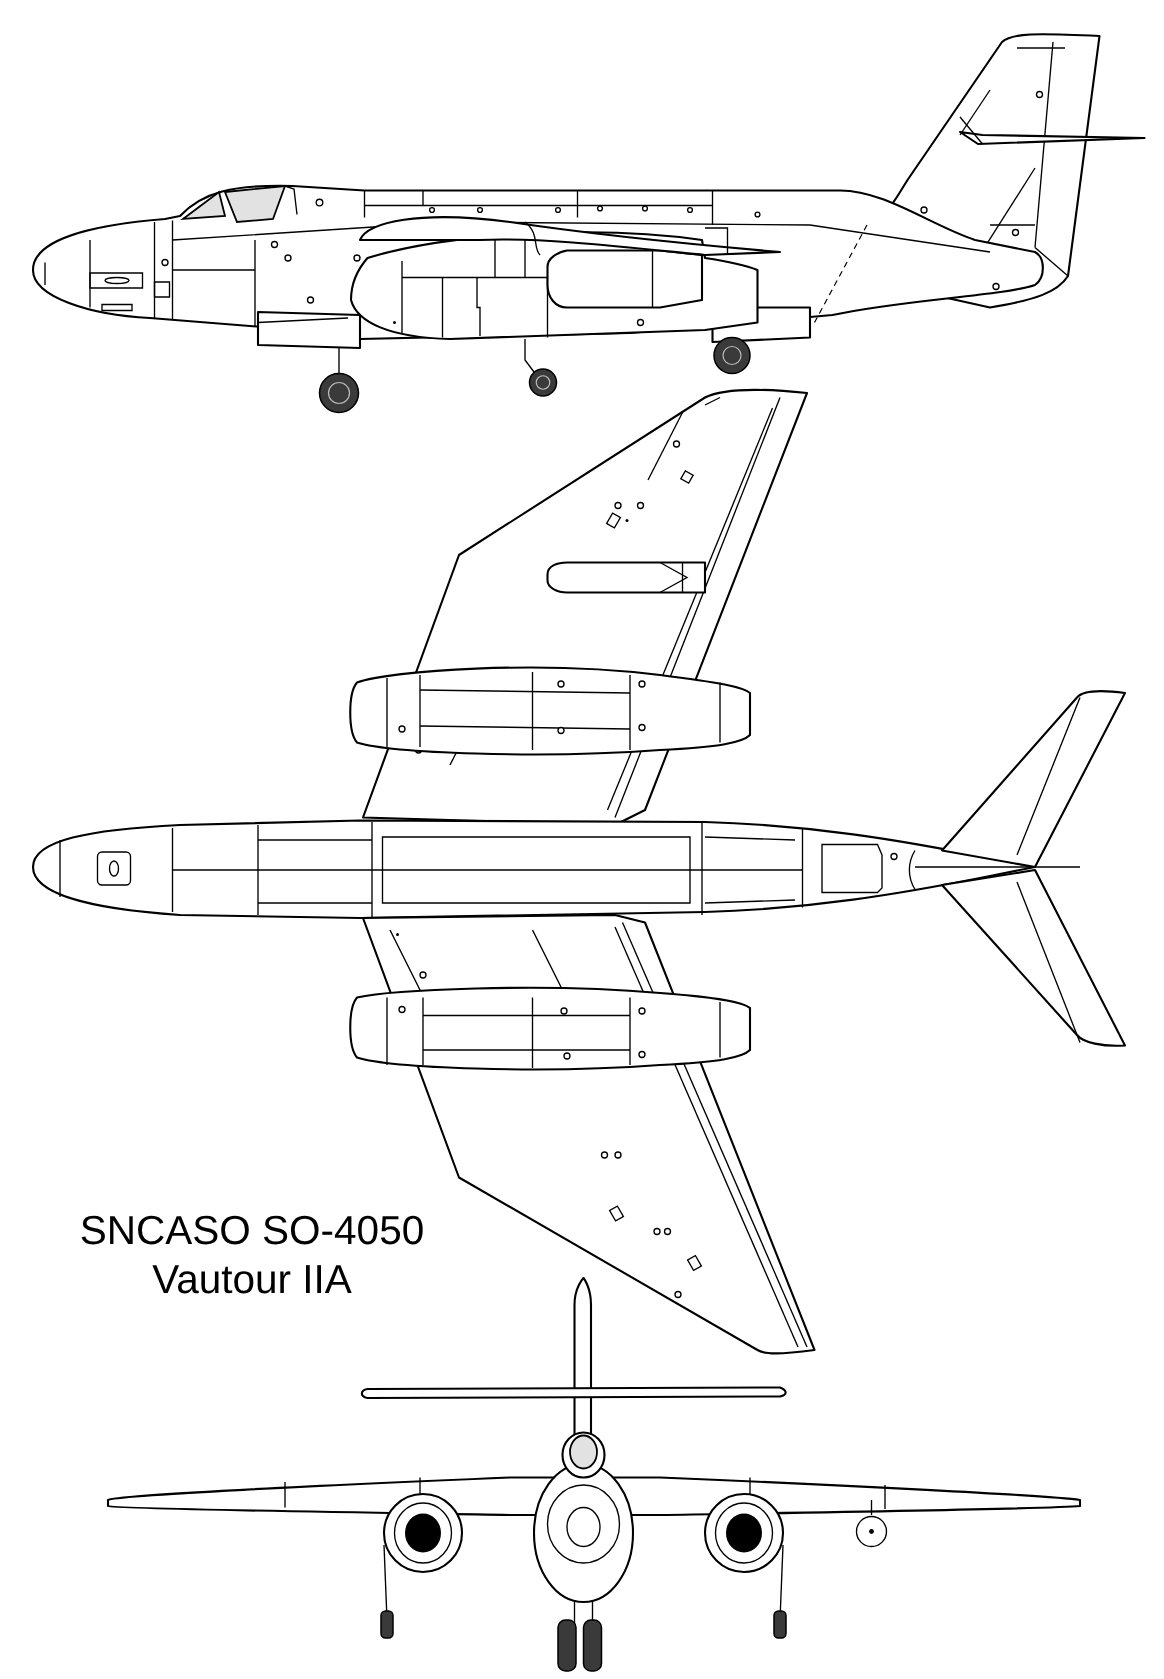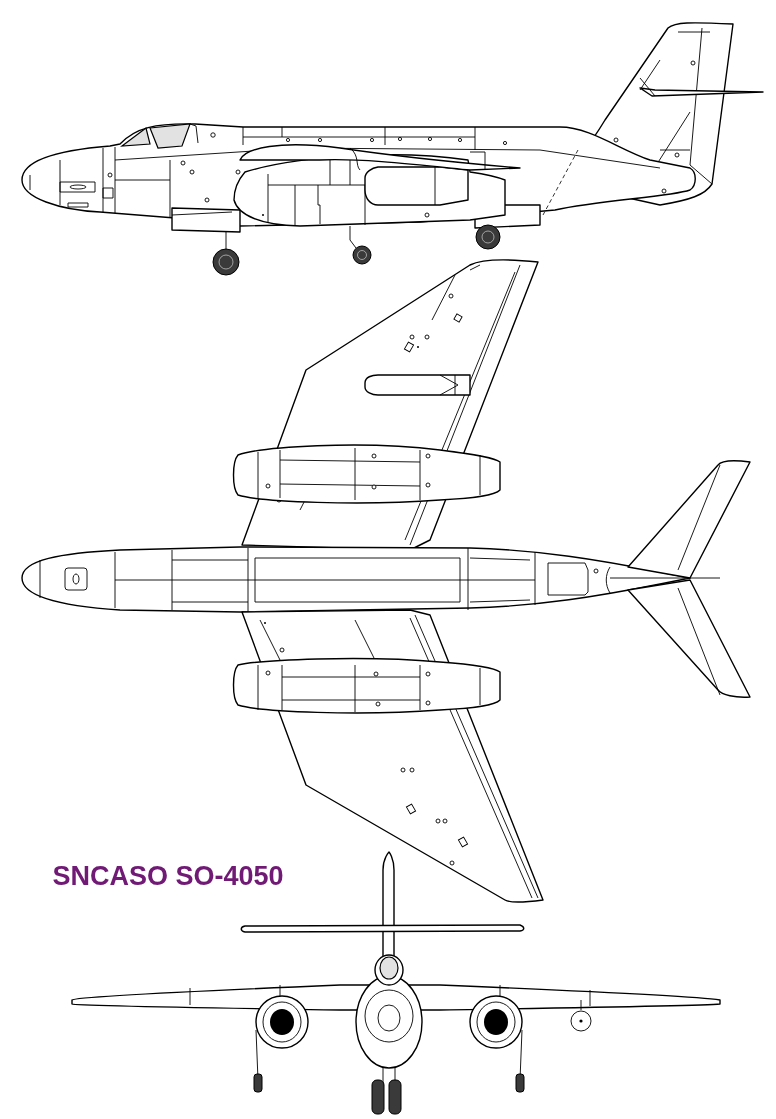--- a/index.html
+++ b/index.html
@@ -9,27 +9,27 @@
     svg .thin { fill: none; stroke: #000000; stroke-width: 0.9; }
     svg .dash { fill: none; stroke: #000000; stroke-width: 0.8; stroke-dasharray: 4 3; }
     svg .glass { fill: #e2e2e2; stroke: #000000; stroke-width: 1.2; }
     svg .tire { fill: #3a3a3a; stroke: #000000; stroke-width: 1; }
     svg .hub { fill: none; stroke: #bbbbbb; stroke-width: 0.8; }
     svg .hole { fill: #ffffff; stroke: #000000; stroke-width: 0.9; }
     svg .dot { fill: #000000; }
     svg .intake { fill: #000000; }
     .title {
       position: absolute;
-      left: 18px; top: 860px; width: 300px;
+      left: 18px; top: 804px; width: 300px;
       text-align: center;
       font-family: "Liberation Sans", sans-serif;
-      font-weight: bold;
+      font-weight: normal;
       font-size: 27px;
       line-height: 33px;
-      color: #701a75;
+      color: #000000;
       letter-spacing: 0px;
     }
     .title span { display: block; }
   </style>
 </head>
 <body>
 
 <svg class="view" width="776" height="280" viewBox="0 0 776 280">
   <g>
 
@@ -262,13 +262,14 @@
   </g>
   <g>
     <path class="thin" d="M581,1000 L581,1010"></path>
     <circle class="hole" cx="581" cy="1021" r="10"></circle>
     <circle class="dot" cx="581" cy="1021" r="1.6"></circle>
   </g>
 </svg>
 
 <div class="title">
   <span>SNCASO SO-4050</span>
+  <span>Vautour IIA</span>
 </div>
 
 </body></html>

